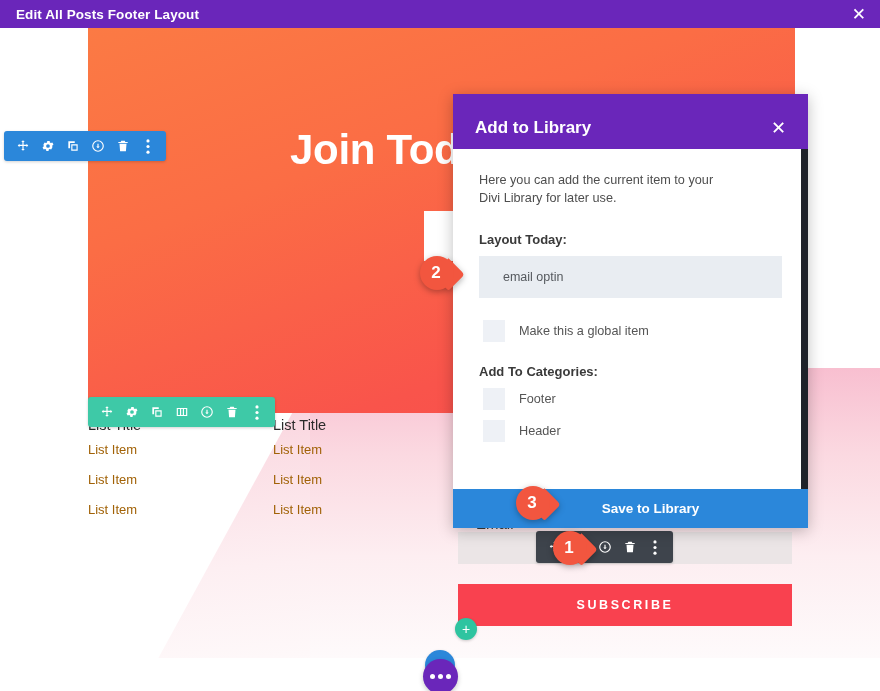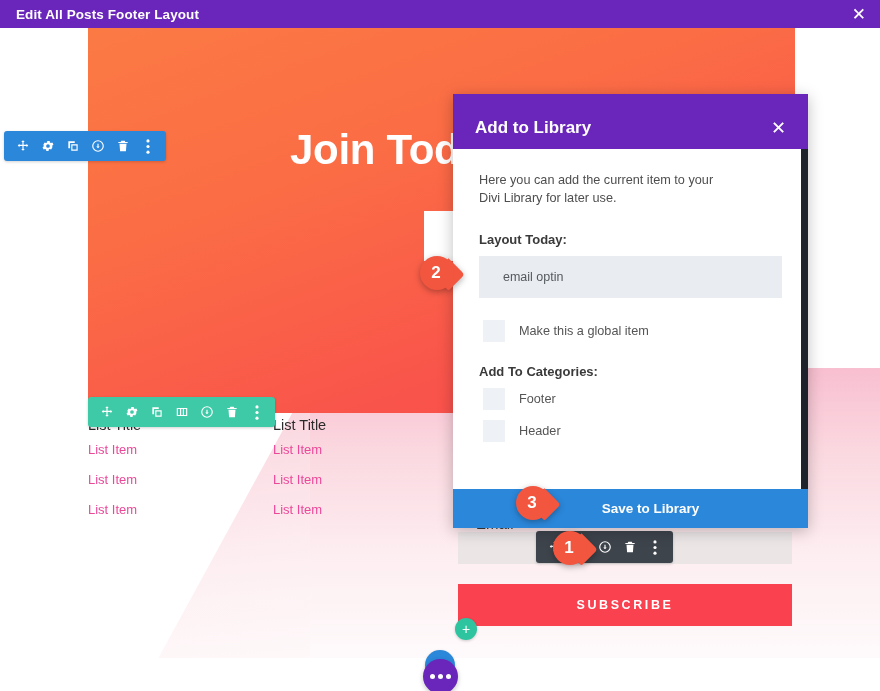--- a/index.html
+++ b/index.html
@@ -74,21 +74,21 @@
     display:flex; align-items:center; justify-content:center;
   }
   .social-ic svg { width:16px; height:16px; fill:#ffffff; opacity:.95; }
 
   
   .list-col { position:absolute; }
   .list-col .lt {
     font-size:14.5px; color:#2b2b2b; margin-bottom:9px; font-weight:400;
   }
   .list-col .li {
-    font-size:13px; color:#ec4899; margin-bottom:15px;
+    font-size:13px; color:#a16207; margin-bottom:15px;
   }
 
   
   .email-label {
     position:absolute; left:476px; top:487px; font-size:15px; color:#3a3a3a;
   }
   .email-field {
     position:absolute; left:458px; top:504px; width:334px; height:32px;
     background:#ebe5e6;
   }

